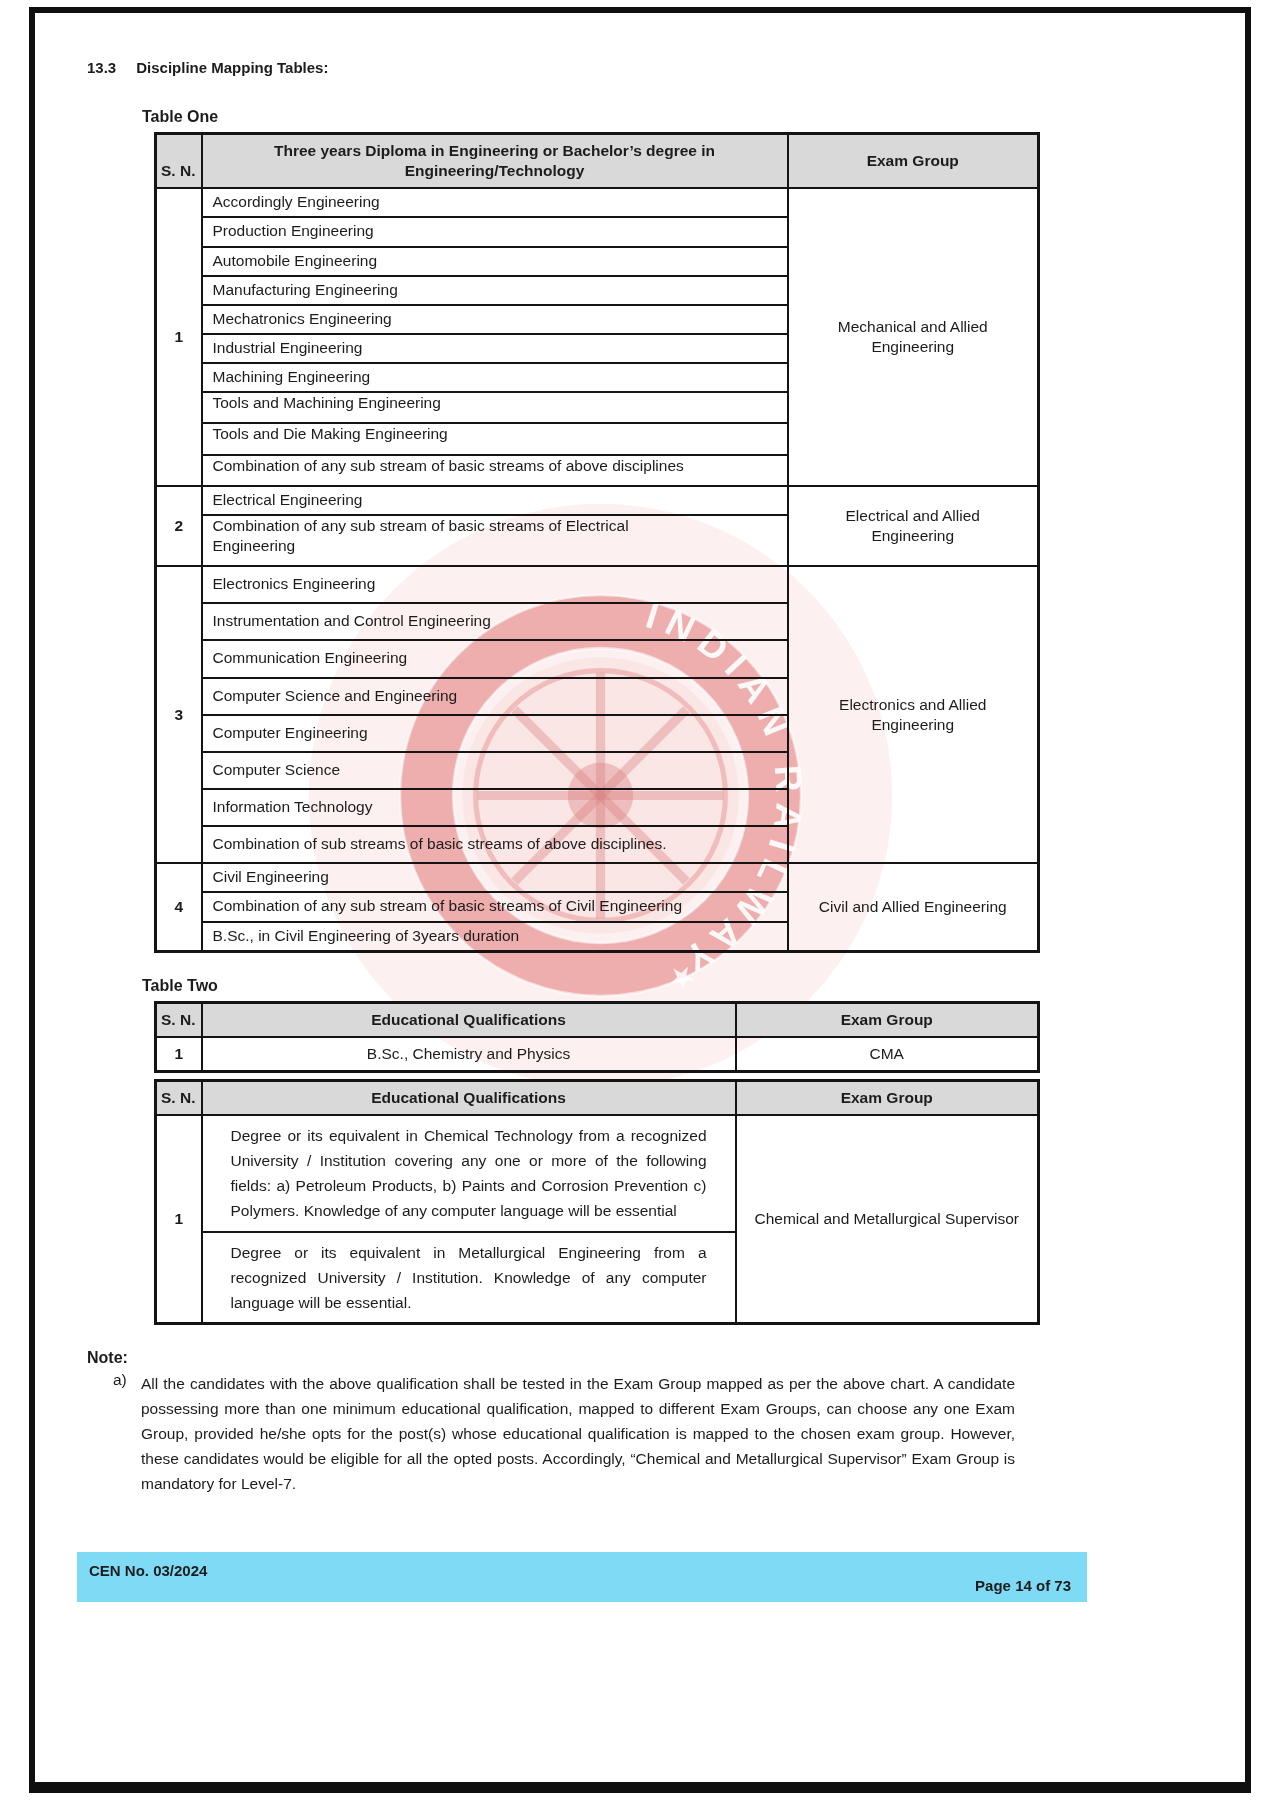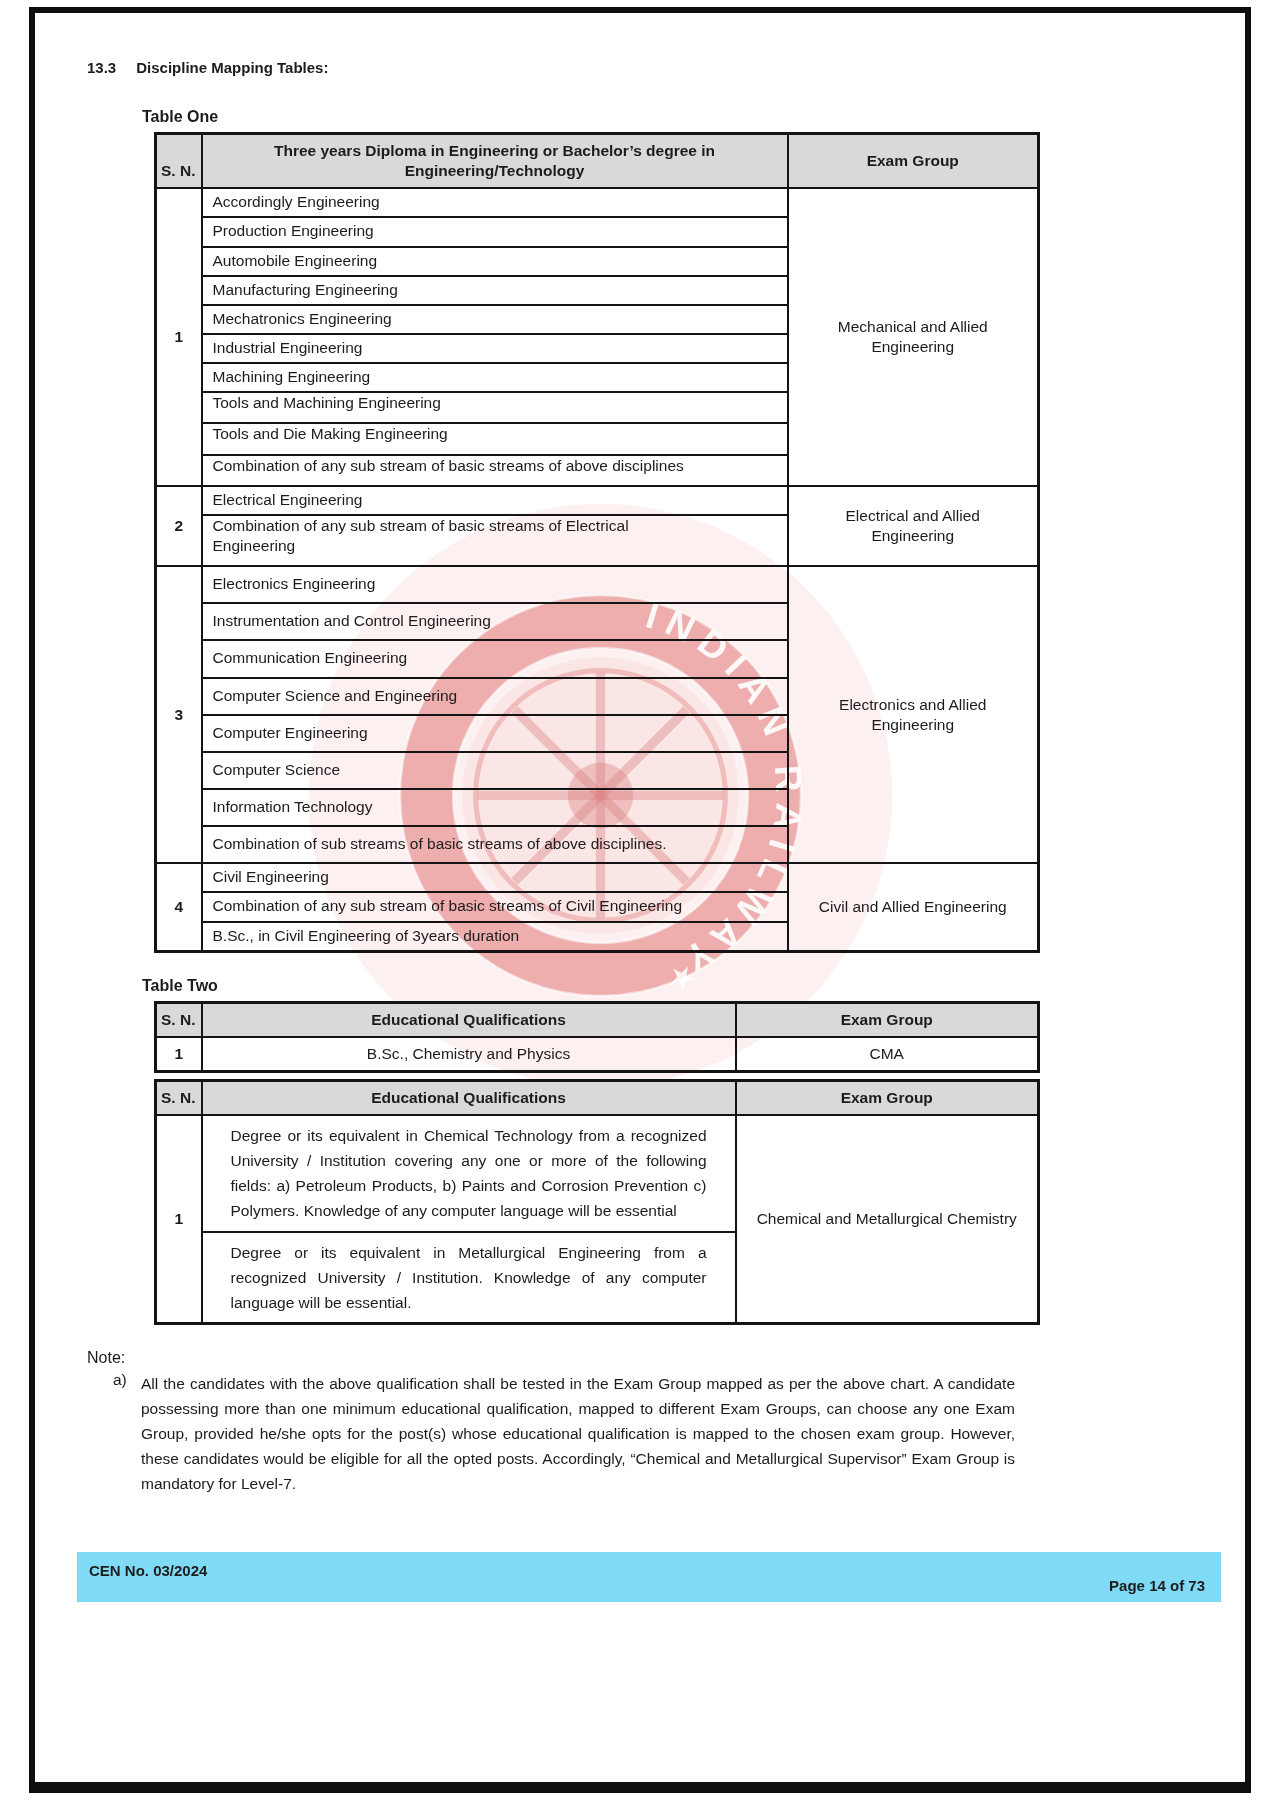--- a/index.html
+++ b/index.html
@@ -38,27 +38,27 @@
 
   .t2, .t3 { width:883px; }
   .t2 col.c-sn, .t3 col.c-sn { width:46px; }
   .t2 col.c-edu, .t3 col.c-edu { width:534px; }
   .t2 col.c-exam, .t3 col.c-exam { width:303px; }
   .t2 td { padding:6px 8px; text-align:center; }
   .t3 td.qual { padding:7px 28px; text-align:justify; line-height:1.62; vertical-align:top; }
 
   .mt-24 { margin-top:24px; } .mt-30 { margin-top:30px; }
 
-  .note-label { font-size:16px; font-weight:normal; margin-top:24px; }
+  .note-label { font-size:16px; font-weight:bold; margin-top:24px; }
   .note-row { display:flex; margin:4px 0 0 26px; width:902px; }
   .note-marker { width:28px; flex:0 0 28px; font-size:15.5px; }
   .note-text { flex:1; font-size:15.5px; line-height:1.62; text-align:justify; }
 
   .footer-bar {
-    margin:56px 0 0 -10px; width:1144px; height:50px; background:#7fdbf5;
+    margin:56px 0 0 -10px; width:1010px; height:50px; background:#7fdbf5;
     box-sizing:border-box; padding:7px 16px 7px 12px;
     display:flex; justify-content:space-between; font-size:15px; font-weight:bold;
   }
   .footer-bar .left { align-self:flex-start; margin-top:3px; }
   .footer-bar .right { align-self:flex-end; margin-bottom:1px; }
 </style>
 </head>
 <body>
 
 <div class="frame">
@@ -230,21 +230,21 @@
         <tr>
           <th class="sn-h">S. N.</th>
           <th>Educational Qualifications</th>
           <th>Exam Group</th>
         </tr>
       </thead>
       <tbody>
         <tr>
           <td class="sn" rowspan="2">1</td>
           <td class="qual">Degree or its equivalent in Chemical Technology from a recognized University / Institution covering any one or more of the following fields: a) Petroleum Products, b) Paints and Corrosion Prevention c) Polymers. Knowledge of any computer language will be essential</td>
-          <td class="exam" rowspan="2">Chemical and Metallurgical Chemistry</td>
+          <td class="exam" rowspan="2">Chemical and Metallurgical Supervisor</td>
         </tr>
         <tr>
           <td class="qual">Degree or its equivalent in Metallurgical Engineering from a recognized University / Institution. Knowledge of any computer language will be essential.</td>
         </tr>
       </tbody>
     </table>
 
     <div class="note-label">Note:</div>
     <div class="note-row">
       <span class="note-marker">a)</span>

